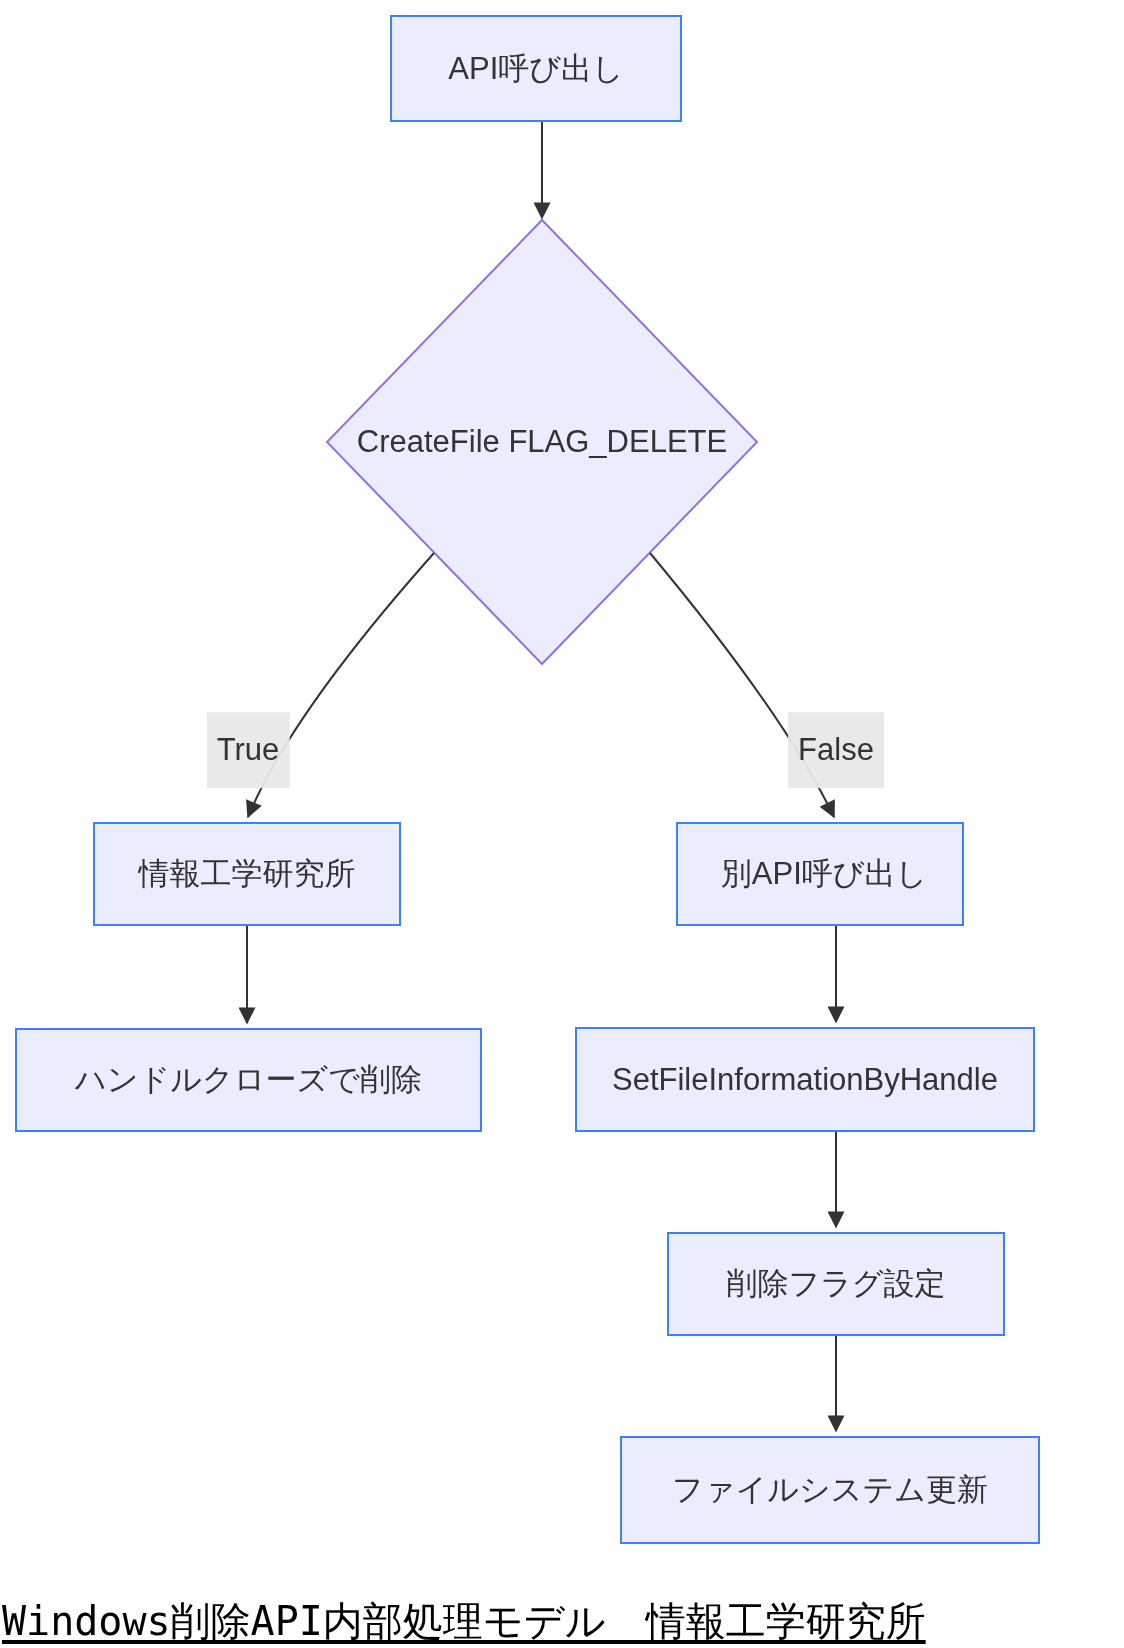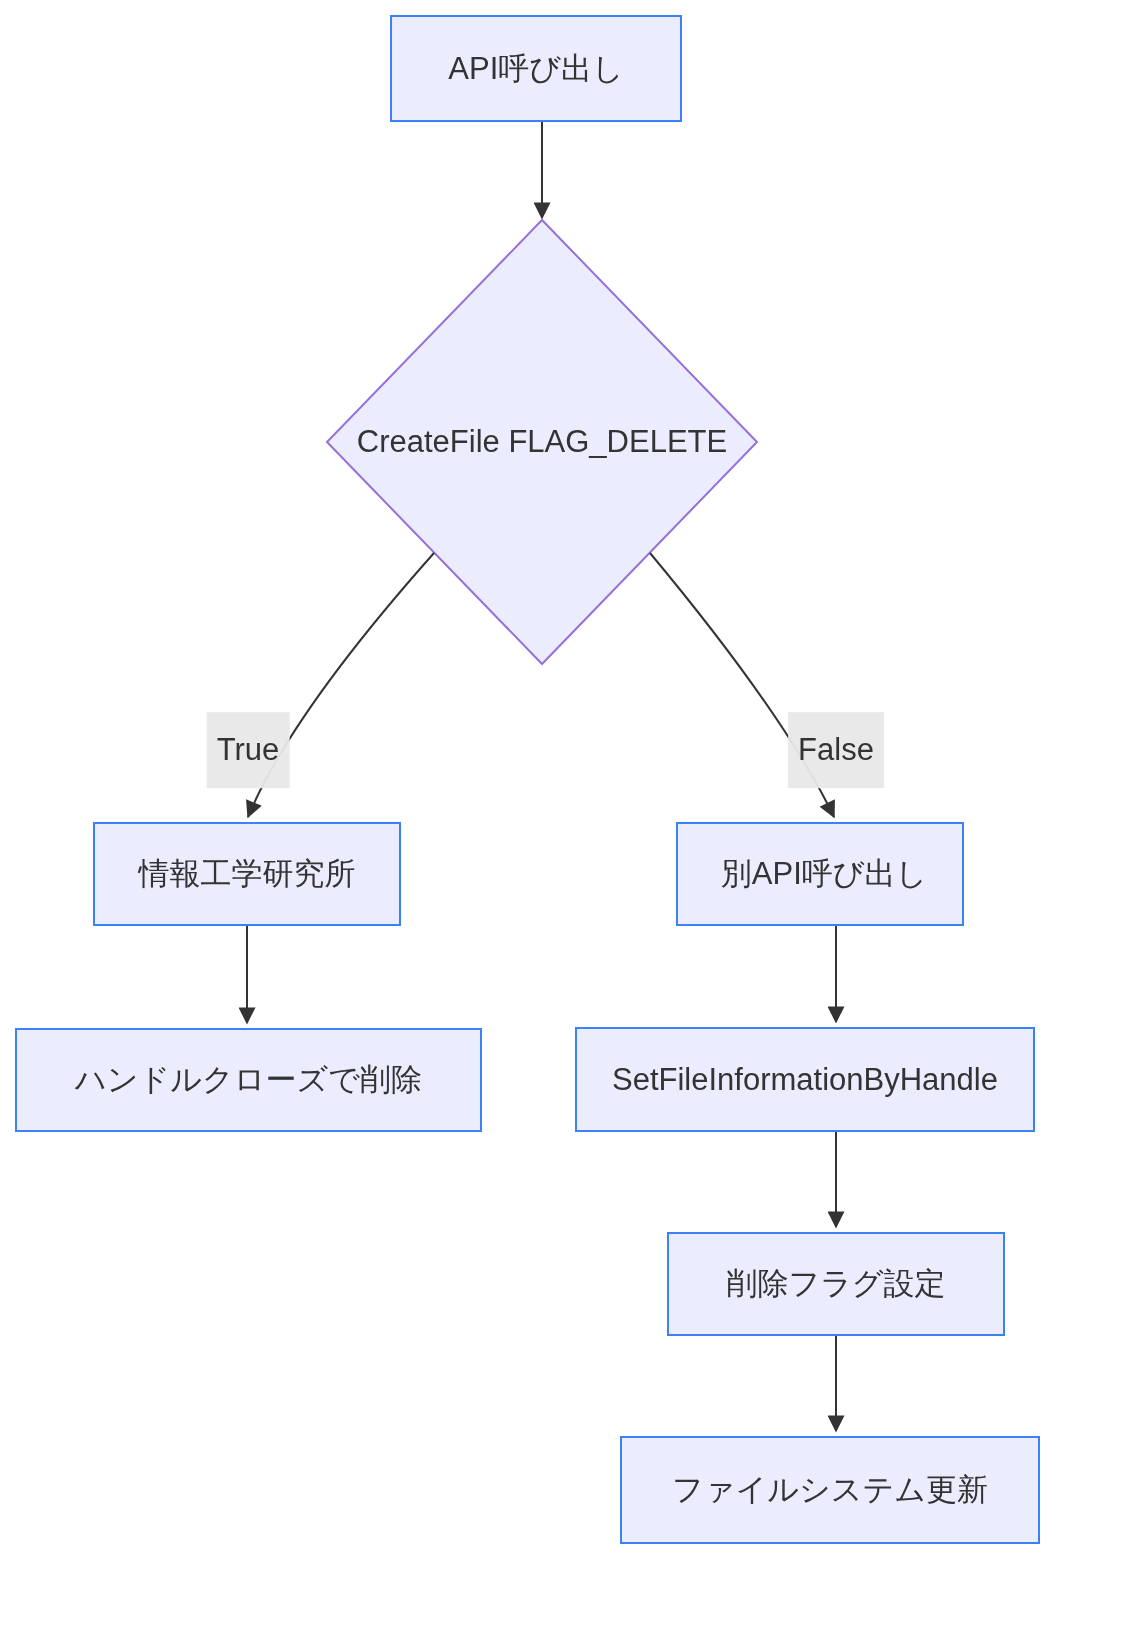--- a/index.html
+++ b/index.html
@@ -105,14 +105,15 @@
   </div>
 
   <div class="node" style="left:620px;top:1436px;width:420px;height:108px;">
     <span>ファイルシステム更新</span>
   </div>
 
   <div class="edge-label" style="left:248px;top:750px;"><span>True</span></div>
 
   <div class="edge-label" style="left:836px;top:750px;"><span>False</span></div>
 
+  <div class="caption">Windows削除API内部処理モデル　情報工学研究所</div>
 
 </div>
 
 </body></html>

